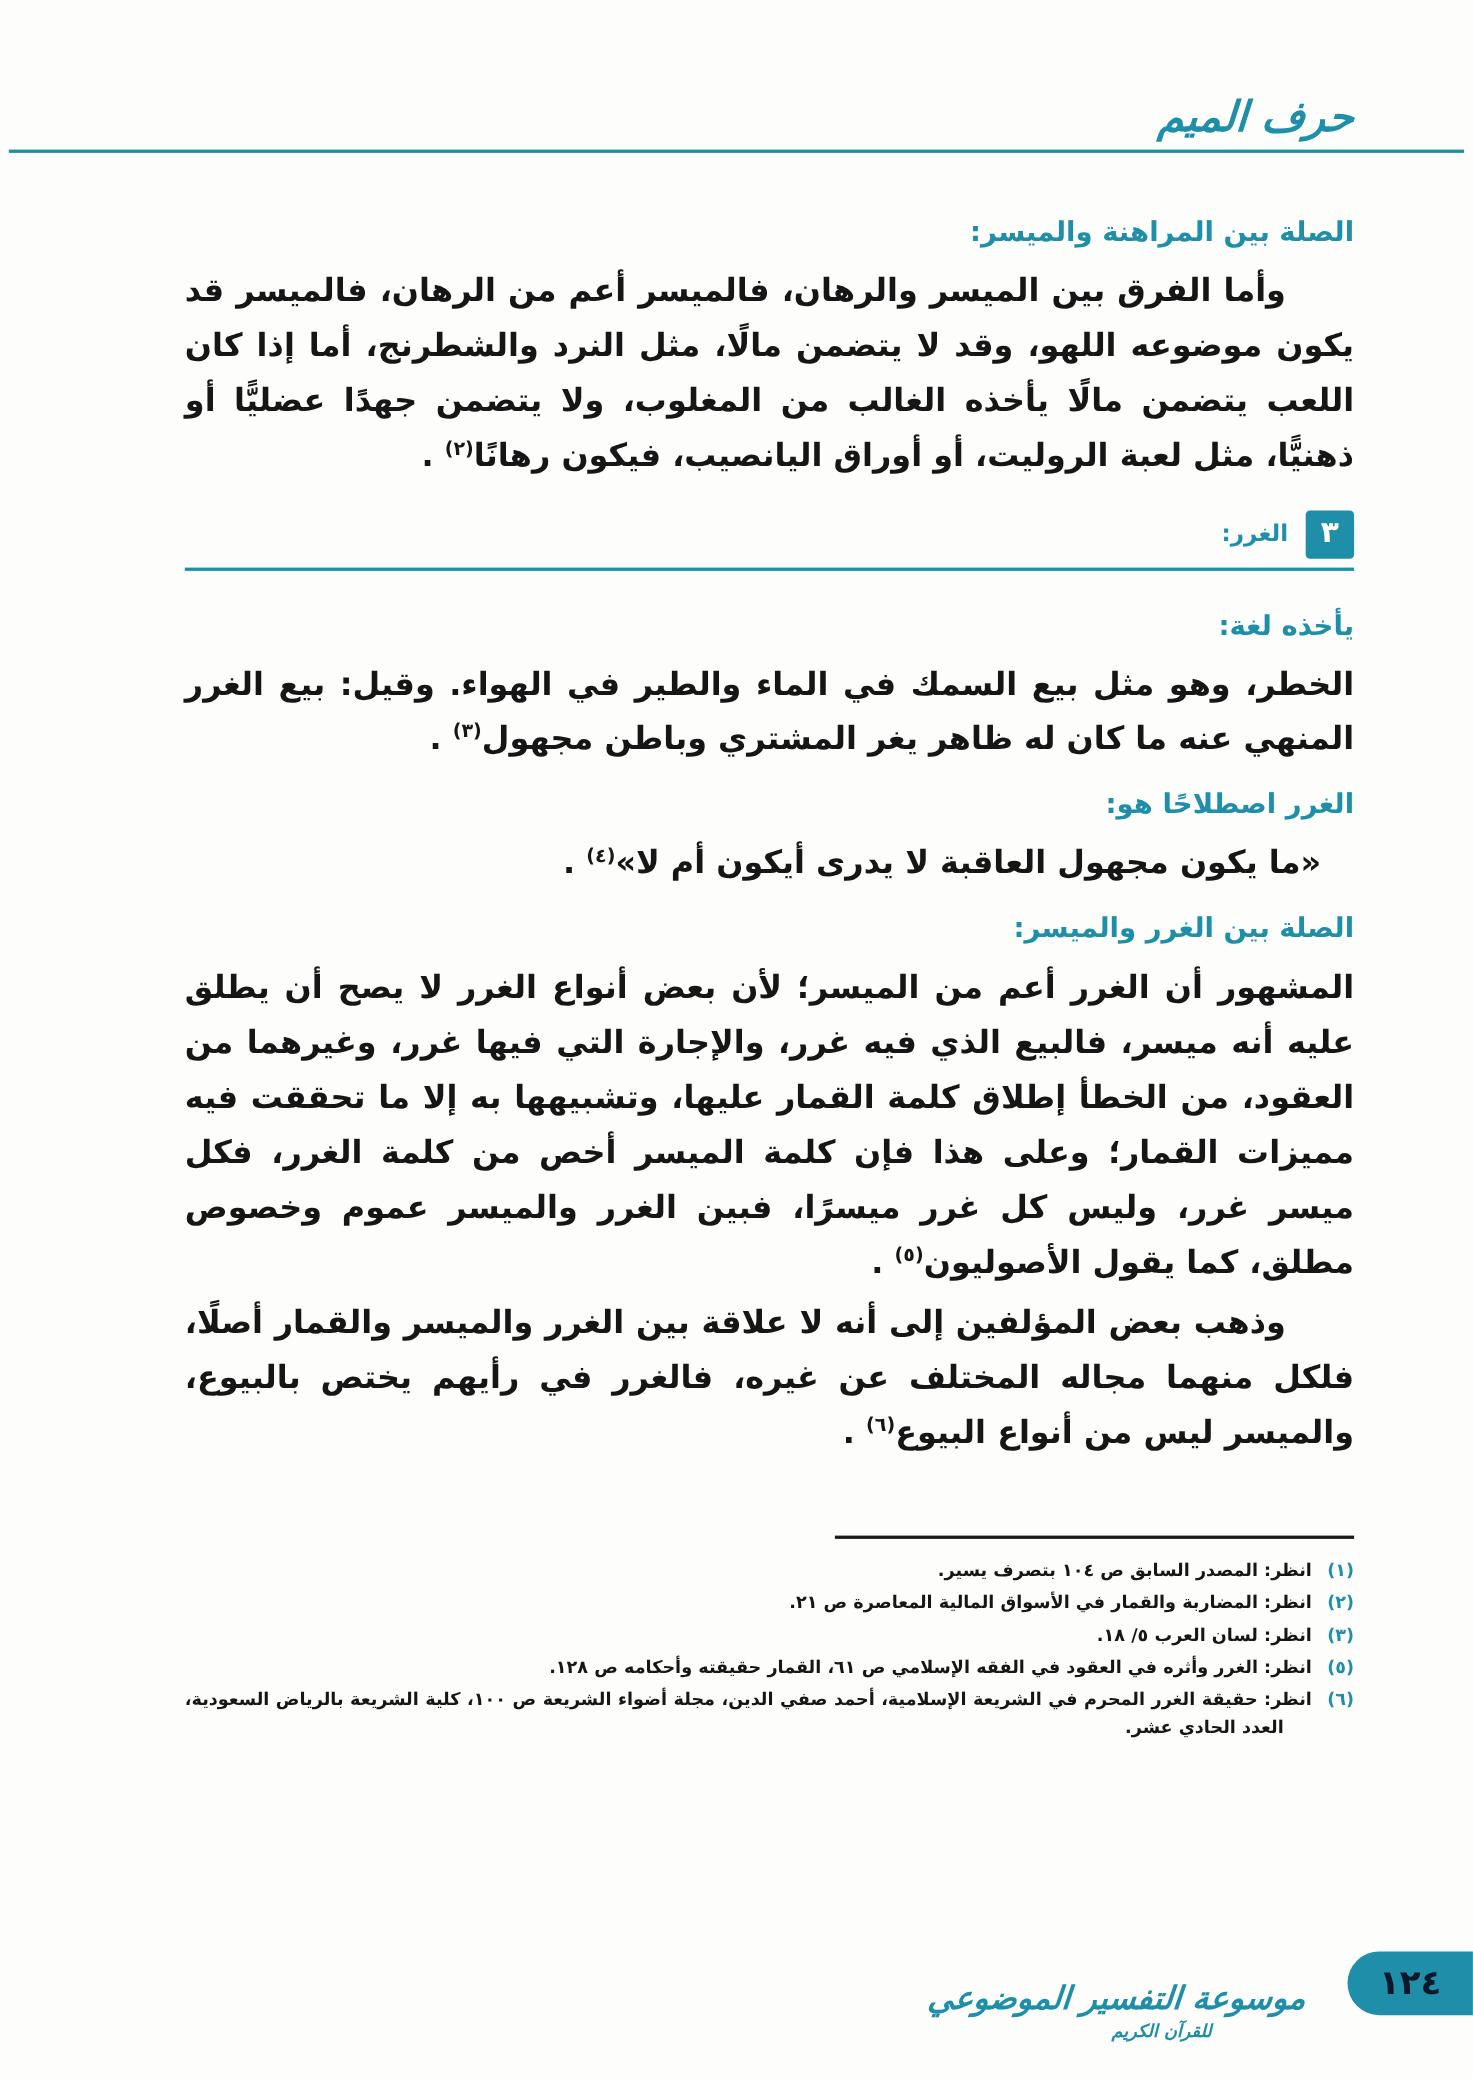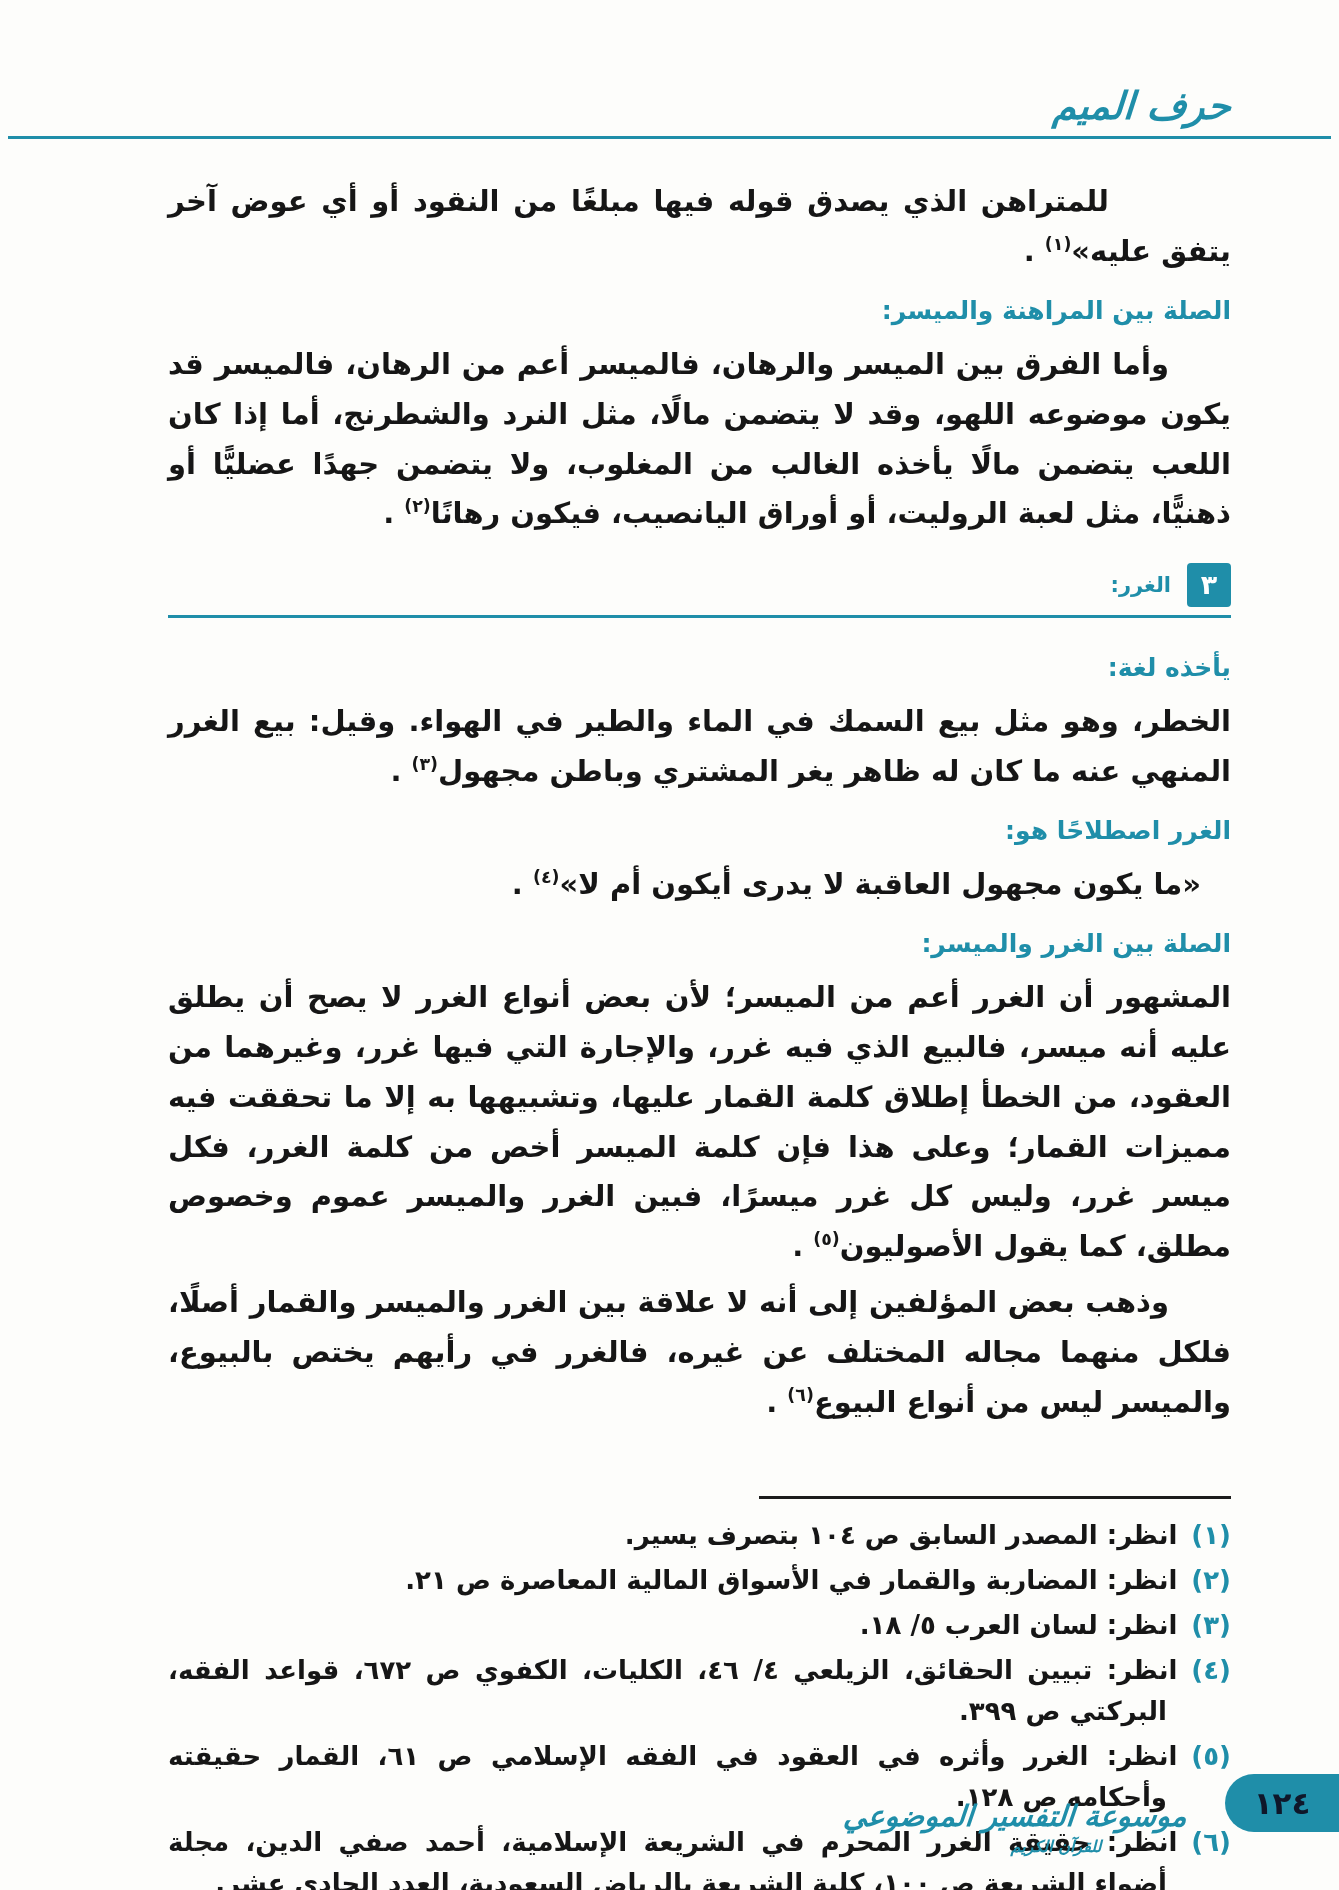--- a/index.html
+++ b/index.html
@@ -89,21 +89,21 @@
   .section-rule {
     height: 3px;
     background: var(--accent);
     margin: 6px 0 28px 0;
   }
 
   
   .footnotes {
     margin-top: 68px;
     padding: 0 108px 0 168px;
-    font-size: 26px;
+    font-size: 16px;
     font-weight: 700;
     line-height: 1.58;
   }
   .footnote-rule {
     width: 472px;
     height: 3px;
     background: #1c1c1c;
     margin-bottom: 16px;
   }
   .footnote-list { list-style: none; }
@@ -163,21 +163,20 @@
 
   <header class="page-header">
     <div class="chapter-title-row">
       <span class="chapter-title">حرف الميم</span>
     </div>
     <div class="header-rule"></div>
   </header>
 
   <main class="content">
 
-    <p class="body-para indent-lg"><span>للمتراهن الذي يصدق قوله فيها مبلغًا من النقود أو أي عوض آخر يتفق عليه»</span><sup class="ref">(١)</sup><span> .</span></p>
 
     <h3 class="subheading">الصلة بين المراهنة والميسر:</h3>
 
     <p class="body-para indent-md"><span>وأما الفرق بين الميسر والرهان، فالميسر أعم من الرهان، فالميسر قد يكون موضوعه اللهو، وقد لا يتضمن مالًا، مثل النرد والشطرنج، أما إذا كان اللعب يتضمن مالًا يأخذه الغالب من المغلوب، ولا يتضمن جهدًا عضليًّا أو ذهنيًّا، مثل لعبة الروليت، أو أوراق اليانصيب، فيكون رهانًا</span><sup class="ref">(٢)</sup><span> .</span></p>
 
     <div class="section-header">
       <span class="section-number">٣</span>
       <span class="section-title">الغرر:</span>
     </div>
     <div class="section-rule"></div>
@@ -197,21 +196,20 @@
     <p class="body-para indent-md"><span>وذهب بعض المؤلفين إلى أنه لا علاقة بين الغرر والميسر والقمار أصلًا، فلكل منهما مجاله المختلف عن غيره، فالغرر في رأيهم يختص بالبيوع، والميسر ليس من أنواع البيوع</span><sup class="ref">(٦)</sup><span> .</span></p>
 
   </main>
 
   <section class="footnotes">
     <div class="footnote-rule"></div>
     <ol class="footnote-list">
       <li class="footnote"><span class="fn-num">(١)</span><span class="fn-text">انظر: المصدر السابق ص ١٠٤ بتصرف يسير.</span></li>
       <li class="footnote"><span class="fn-num">(٢)</span><span class="fn-text">انظر: المضاربة والقمار في الأسواق المالية المعاصرة ص ٢١.</span></li>
       <li class="footnote"><span class="fn-num">(٣)</span><span class="fn-text">انظر: لسان العرب ٥/ ١٨.</span></li>
-      <li class="footnote"><span class="fn-num">(٤)</span><span class="fn-text">انظر: تبيين الحقائق، الزيلعي ٤/ ٤٦، الكليات، الكفوي ص ٦٧٢، قواعد الفقه، البركتي ص ٣٩٩.</span></li>
       <li class="footnote"><span class="fn-num">(٥)</span><span class="fn-text">انظر: الغرر وأثره في العقود في الفقه الإسلامي ص ٦١، القمار حقيقته وأحكامه ص ١٢٨.</span></li>
       <li class="footnote"><span class="fn-num">(٦)</span><span class="fn-text">انظر: حقيقة الغرر المحرم في الشريعة الإسلامية، أحمد صفي الدين، مجلة أضواء الشريعة ص ١٠٠، كلية الشريعة بالرياض السعودية، العدد الحادي عشر.</span></li>
     </ol>
   </section>
 
   <footer>
     <div class="publisher-logo">
       <div class="logo-line1">موسوعة التفسير الموضوعي</div>
       <div class="logo-line2">للقرآن الكريم</div>
     </div>

